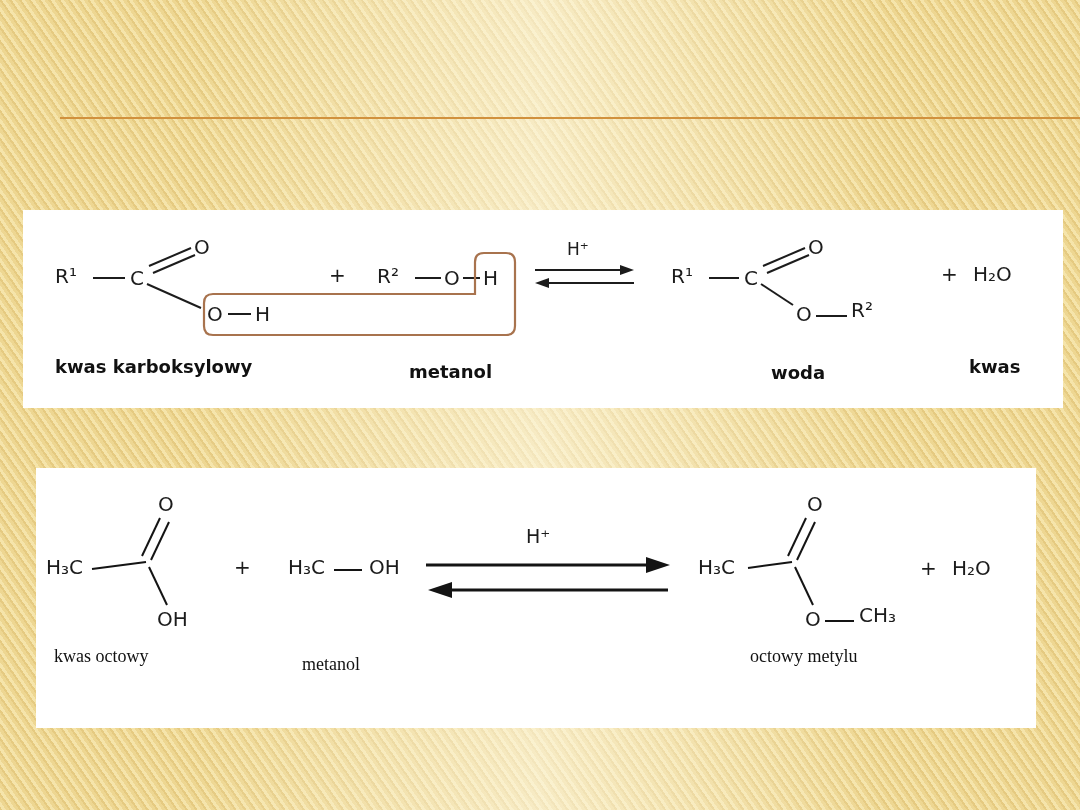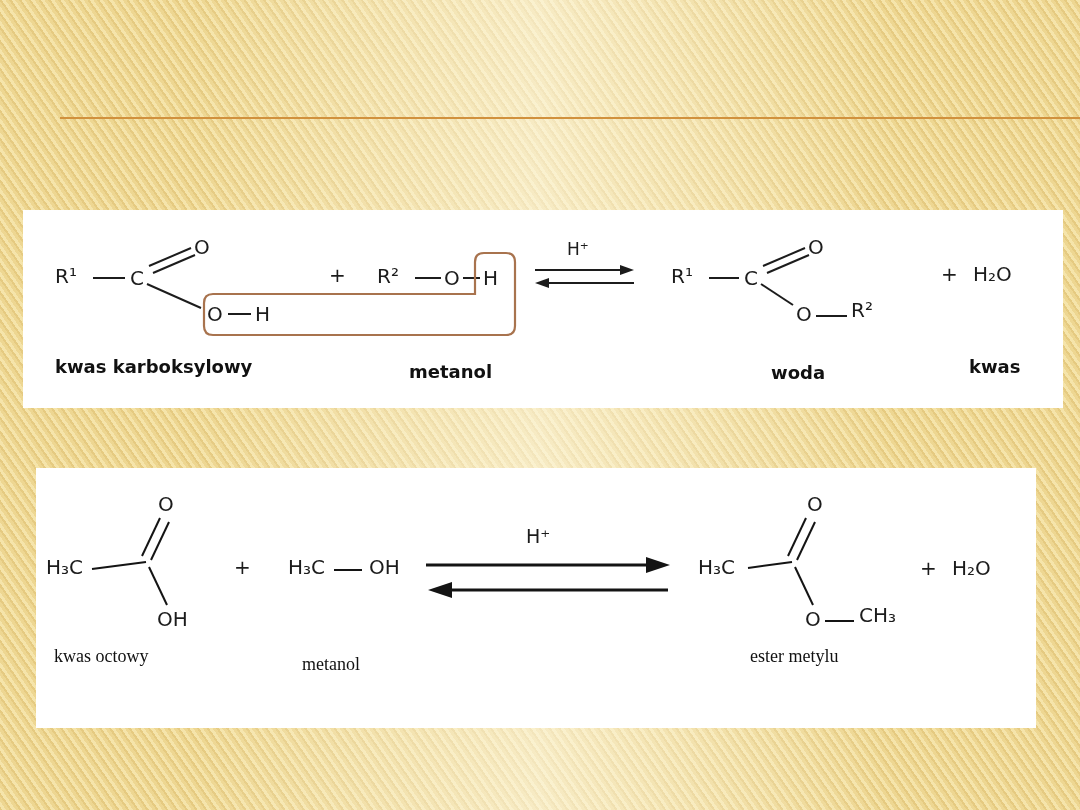--- a/index.html
+++ b/index.html
@@ -131,16 +131,16 @@
     <span class="f" style="left:662px;top:88px">H₃C</span>
     <span class="f" style="left:771px;top:25px">O</span>
     <span class="f" style="left:769px;top:140px">O</span>
     <span class="f" style="left:823px;top:136px">CH₃</span>
 
     <span class="f" style="left:884px;top:89px">+</span>
     <span class="f" style="left:916px;top:89px">H₂O</span>
 
     <span class="lbl-serif" style="left:18px;top:178px">kwas octowy</span>
     <span class="lbl-serif" style="left:266px;top:186px">metanol</span>
-    <span class="lbl-serif" style="left:714px;top:178px">ester metylu</span>
+    <span class="lbl-serif" style="left:714px;top:178px">octowy metylu</span>
   </div>
 
 </div>
 
 </body></html>

